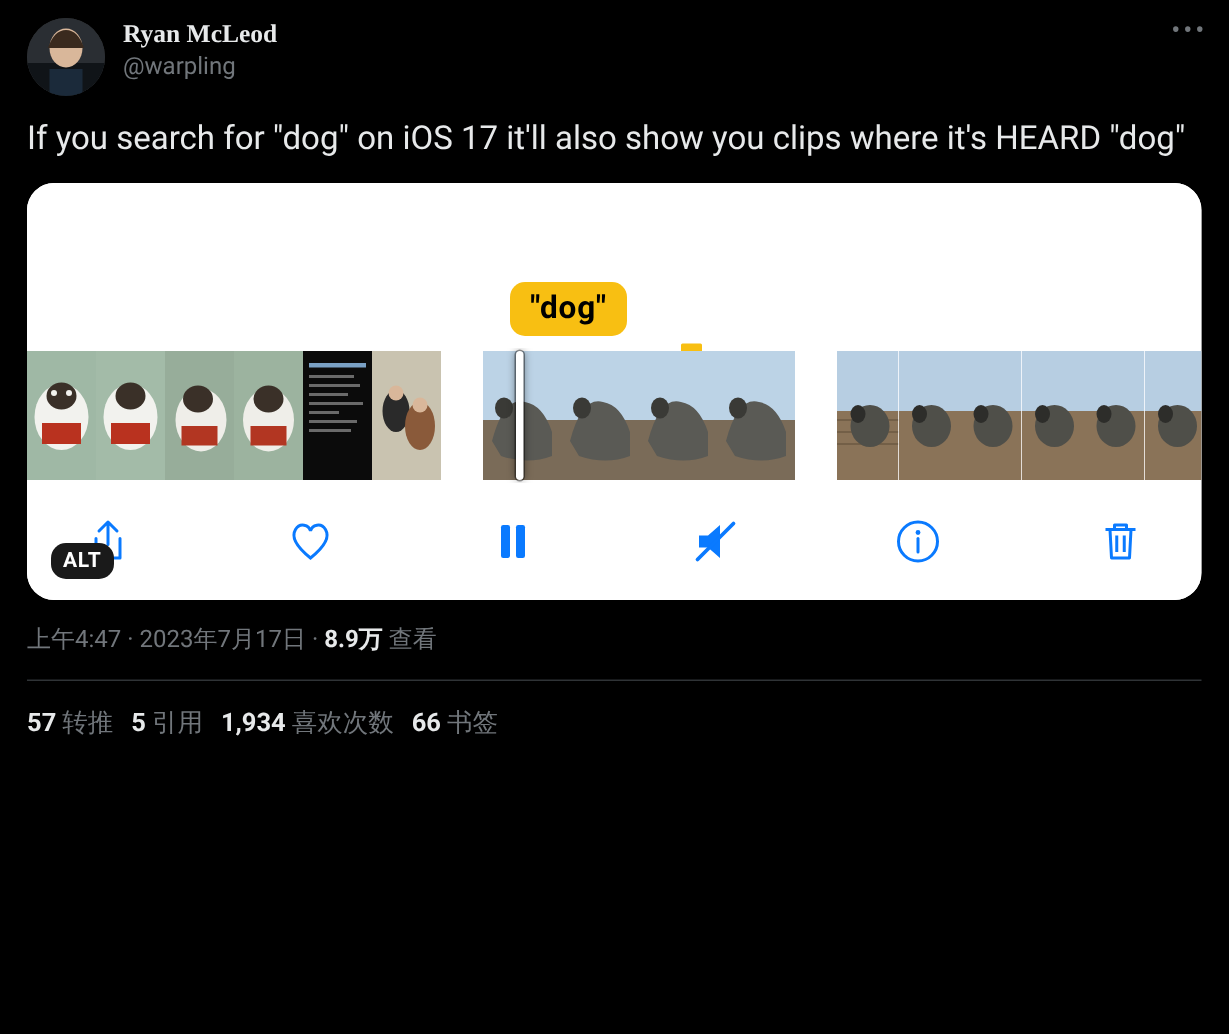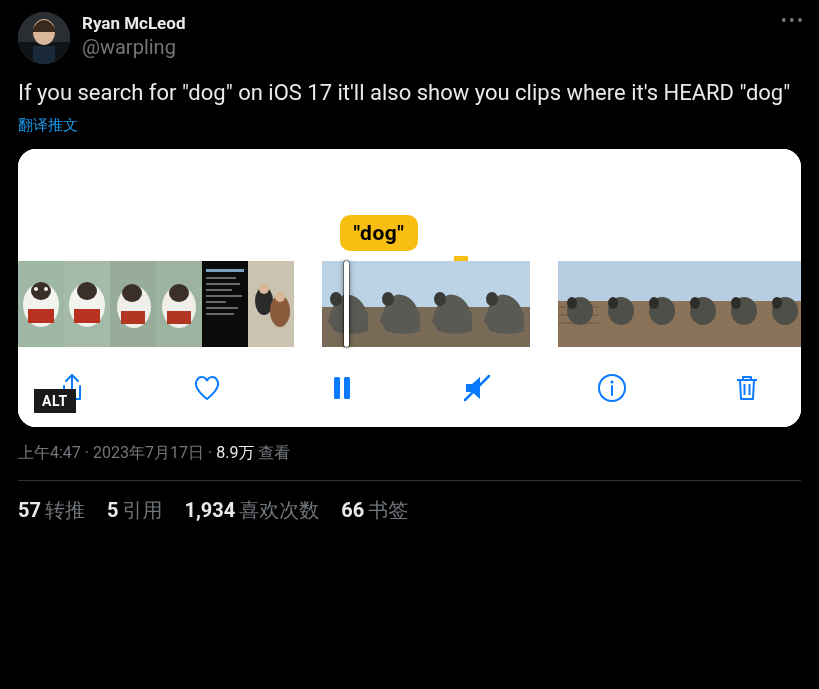--- a/index.html
+++ b/index.html
@@ -3,22 +3,22 @@
 <meta charset="utf-8">
 <style>
   * { margin: 0; padding: 0; box-sizing: border-box; }
   html, body { width: 819px; height: 689px; background: #000; font-family: -apple-system, BlinkMacSystemFont, "Segoe UI", Roboto, Helvetica, Arial, sans-serif; color: #e7e9ea; overflow: hidden; }
   .tweet { padding: 12px 18px; position: relative; }
   .more { position: absolute; top: 10px; right: 14px; color: #71767b; font-size: 18px; letter-spacing: 2px; cursor: pointer; }
   .header { display: flex; gap: 12px; align-items: flex-start; }
   .avatar { width: 52px; height: 52px; border-radius: 50%; overflow: hidden; background: #333; flex-shrink: 0; }
   .avatar svg { width: 100%; height: 100%; display: block; }
   .names { display: flex; flex-direction: column; justify-content: center; }
-  .display-name { font-weight: 700; font-size: 17px; color: #e7e9ea; line-height: 1.3; }
-  .handle { font-size: 20px; color: #71767b; line-height: 1.3; }
+  .display-name { font-weight: 700; font-size: 17px; color: #e7e9ea; line-height: 1.3; font-family: Liberation Serif, serif; }
+  .handle { font-size: 16px; color: #71767b; line-height: 1.3; }
   .body-text { margin-top: 14px; font-size: 22px; line-height: 1.35; color: #e7e9ea; }
   .translate { margin-top: 8px; font-size: 15px; color: #1d9bf0; cursor: pointer; }
   .media-card { margin-top: 14px; background: #fff; border-radius: 18px; overflow: hidden; position: relative; }
   .media-top { height: 110px; background: #fff; position: relative; }
   .dog-label { position: absolute; left: 50%; transform: translateX(-70px); bottom: 8px; background: #f8bf12; color: #000; font-weight: 700; font-size: 21px; padding: 6px 14px; border-radius: 10px; letter-spacing: 0.5px; }
   .tick { position: absolute; left: 50%; transform: translateX(44px); bottom: -3px; width: 14px; height: 6px; background: #f8bf12; border-radius: 1px; }
   .strip { background: #fff; height: 90px; display: flex; align-items: center; gap: 28px; padding: 0 0 0 0; overflow: hidden; }
   .clip-group { display: flex; height: 86px; }
   .clip-group.g1 { width: 278px; }
   .clip-group.g2 { width: 210px; position: relative; }
@@ -26,26 +26,26 @@
   .thumb { flex: 1 0 auto; height: 100%; position: relative; overflow: hidden; }
   .thumb svg { width: 100%; height: 100%; display: block; }
   .g1 .thumb { width: 46px; }
   .g2 .thumb { width: 52px; }
   .g3 .thumb { width: 41px; }
   .playhead { position: absolute; left: 22px; top: 0; bottom: 0; width: 5px; background: #fff; border-radius: 3px; box-shadow: 0 0 0 1px rgba(0,0,0,0.4), 0 0 6px rgba(0,0,0,0.5); z-index: 5; }
   .controls { background: #fff; height: 78px; display: flex; align-items: center; justify-content: space-between; padding: 0 38px; }
   .ctrl { color: #0a7aff; display: flex; align-items: center; justify-content: center; cursor: pointer; }
   .ctrl svg { width: 32px; height: 32px; stroke: #0a7aff; fill: none; stroke-width: 2; }
   .ctrl.pause svg rect { fill: #0a7aff; stroke: none; }
-  .alt-badge { position: absolute; left: 16px; bottom: 14px; background: #1a1a1a; color: #fff; font-weight: 700; font-size: 14px; padding: 4px 8px; border-radius: 0; letter-spacing: 0.5px; }
+  .alt-badge { position: absolute; left: 16px; bottom: 14px; background: #1a1a1a; color: #fff; font-weight: 700; font-size: 14px; padding: 4px 8px; border-radius: 10px; letter-spacing: 0.5px; }
   .meta { margin-top: 16px; font-size: 16px; color: #71767b; }
   .meta .sep { padding: 0 4px; }
-  .meta .views-num { color: #e7e9ea; font-weight: 400; margin-top: 27px; }
+  .meta .views-num { color: #e7e9ea; font-weight: 700; margin-top: 27px; }
   .divider { height: 1px; background: #2f3336; margin-top: 16px; }
-  .stats { margin-top: 16px; display: flex; gap: 22px; font-size: 20px; color: #71767b; }
+  .stats { margin-top: 16px; display: flex; gap: 12px; font-size: 17px; color: #71767b; }
   .stats .stat .num { color: #e7e9ea; font-weight: 700; margin-right: 4px; }
 </style>
 </head>
 <body>
 
 <div class="tweet">
 
   <div class="more">•••</div>
 
   <div class="header">
@@ -59,21 +59,20 @@
       </svg>
     </div>
     <div class="names">
       <div class="display-name">Ryan McLeod</div>
       <div class="handle">@warpling</div>
     </div>
   </div>
 
   <div class="body-text">If you search for "dog" on iOS 17 it'll also show you clips where it's HEARD "dog"</div>
 
-  <div class="translate">翻译推文</div>
 
   <div class="media-card">
     <div class="media-top">
       <div class="dog-label">"dog"</div>
       <div class="tick"></div>
     </div>
 
     <div class="strip">
       <div class="clip-group g1">
         <div class="thumb">

